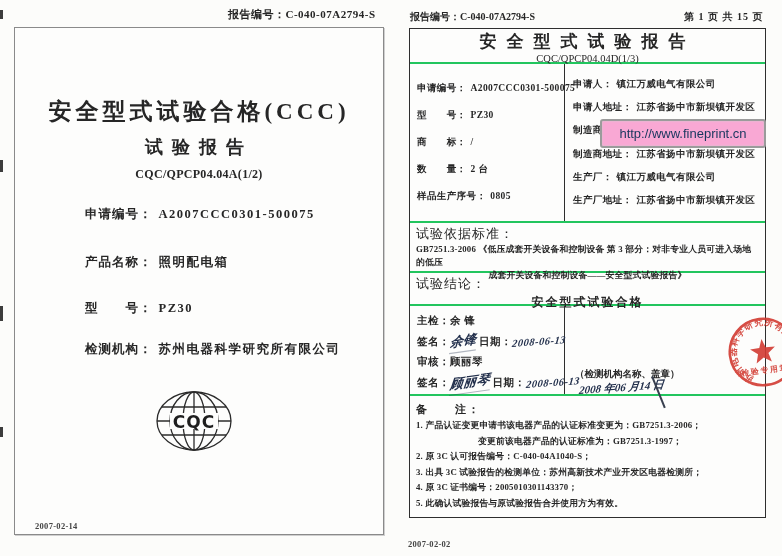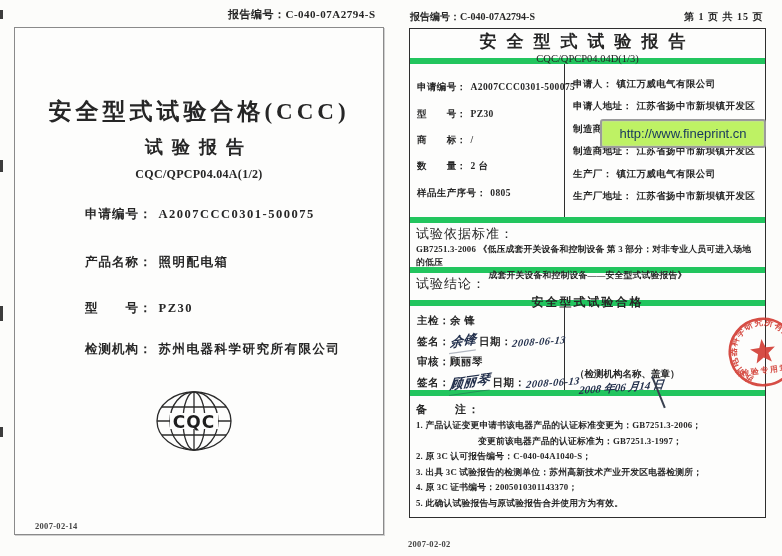--- a/index.html
+++ b/index.html
@@ -19,21 +19,21 @@
   .lp-field{left:70px;font-size:12.5px;font-weight:600;letter-spacing:1px;white-space:nowrap;}
   .lp-field .val{padding-left:6px;letter-spacing:1.5px;}
   .lp-logo{left:138px;top:360px;}
   .globe-line{fill:none;stroke:#2b2b2b;stroke-width:1.3;}
   .globe-text{font-family:"DejaVu Sans","Liberation Sans",sans-serif;font-weight:bold;font-size:17px;fill:#1e1e1e;letter-spacing:1px;}
   .lp-date,.rp-date{font-size:8.5px;font-weight:600;color:#444;letter-spacing:.3px;}
   
   .rp-header-left{top:10px;left:410px;font-size:10px;font-weight:600;}
   .rp-header-right{top:10px;left:684px;font-size:10px;font-weight:600;letter-spacing:1px;}
   .rp-table{left:409px;top:28px;width:355px;height:488px;border:1.6px solid #2e2e2e;background:#fdfdfc;}
-  .rp-sec{border-bottom:6px solid #22c55e;box-sizing:border-box;position:relative;}
+  .rp-sec{border-bottom:2px solid #22c55e;box-sizing:border-box;position:relative;}
   .rp-title-sec{height:35px;text-align:center;padding-top:2px;}
   .rp-title{font-size:17px;font-weight:bold;letter-spacing:10px;line-height:22px;}
   .rp-code{font-size:10.5px;font-weight:400;line-height:11px;}
   .rp-info{height:159px;display:flex;}
   .rp-info-left{width:155px;border-right:1px solid #2e2e2e;box-sizing:border-box;
                 display:flex;flex-direction:column;justify-content:space-evenly;padding:4px 4px 4px 7px;}
   .rp-info-right{flex:1;display:flex;flex-direction:column;justify-content:space-evenly;padding:4px 4px 4px 8px;}
   .info-row{font-size:9.5px;font-weight:600;white-space:nowrap;letter-spacing:.4px;}
   .info-row .val{padding-left:4px;}
   .rp-standard{height:50px;padding:2px 6px;}
@@ -54,21 +54,21 @@
   .stamp-arc-text{font-size:10px;fill:#d23b32;font-weight:bold;letter-spacing:1px;}
   .stamp-band{font-size:9px;fill:#d23b32;font-weight:bold;letter-spacing:2px;}
   .stamp-caption{position:absolute;left:10px;top:62px;font-size:9.5px;font-weight:600;white-space:nowrap;}
   .stamp-date{position:absolute;left:14px;top:74px;font-size:11px;}
   .stamp-slash{position:absolute;left:88px;top:70px;width:34px;height:1.5px;background:#39404f;transform:rotate(68deg);transform-origin:left top;}
   .rp-notes{height:121px;border-bottom:none;padding:4px 6px;}
   .note-row{font-size:8.8px;font-weight:600;line-height:15.5px;white-space:nowrap;letter-spacing:.2px;}
   .note-row.indent{padding-left:62px;}
   .notes-heading{font-size:11px;font-weight:bold;letter-spacing:2px;line-height:18px;}
   
-  .watermark{left:600px;top:119px;width:162px;height:25px;background:#bef264;border:2px solid #9b9b9b;
+  .watermark{left:600px;top:119px;width:162px;height:25px;background:#f9a8d4;border:2px solid #9b9b9b;
              border-radius:3px;box-shadow:inset 0 0 2px #ccc;display:flex;align-items:center;justify-content:center;z-index:6;}
   .watermark span{font-family:"Liberation Sans","DejaVu Sans",sans-serif;font-size:13px;color:#17365d;}
 </style>
 </head>
 <body>
 
 <div class="screen">
 
   <div class="artifact" style="left:0;top:10px;width:3px;height:9px;"></div>
   <div class="artifact" style="left:0;top:160px;width:3px;height:12px;"></div>

